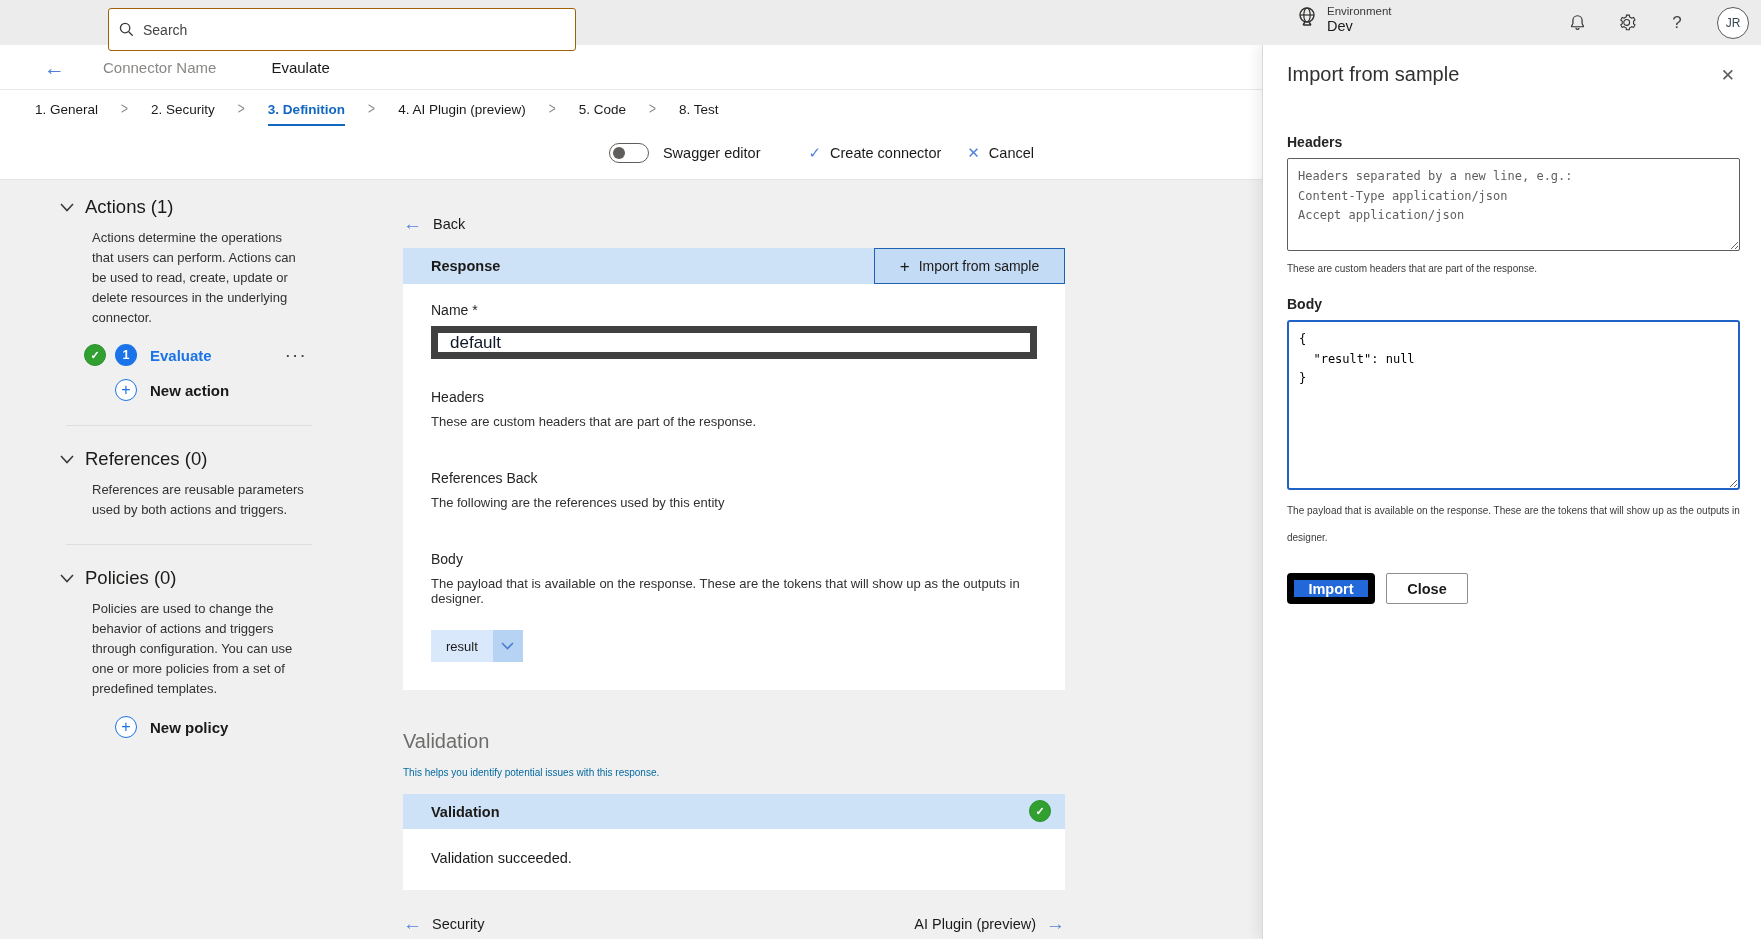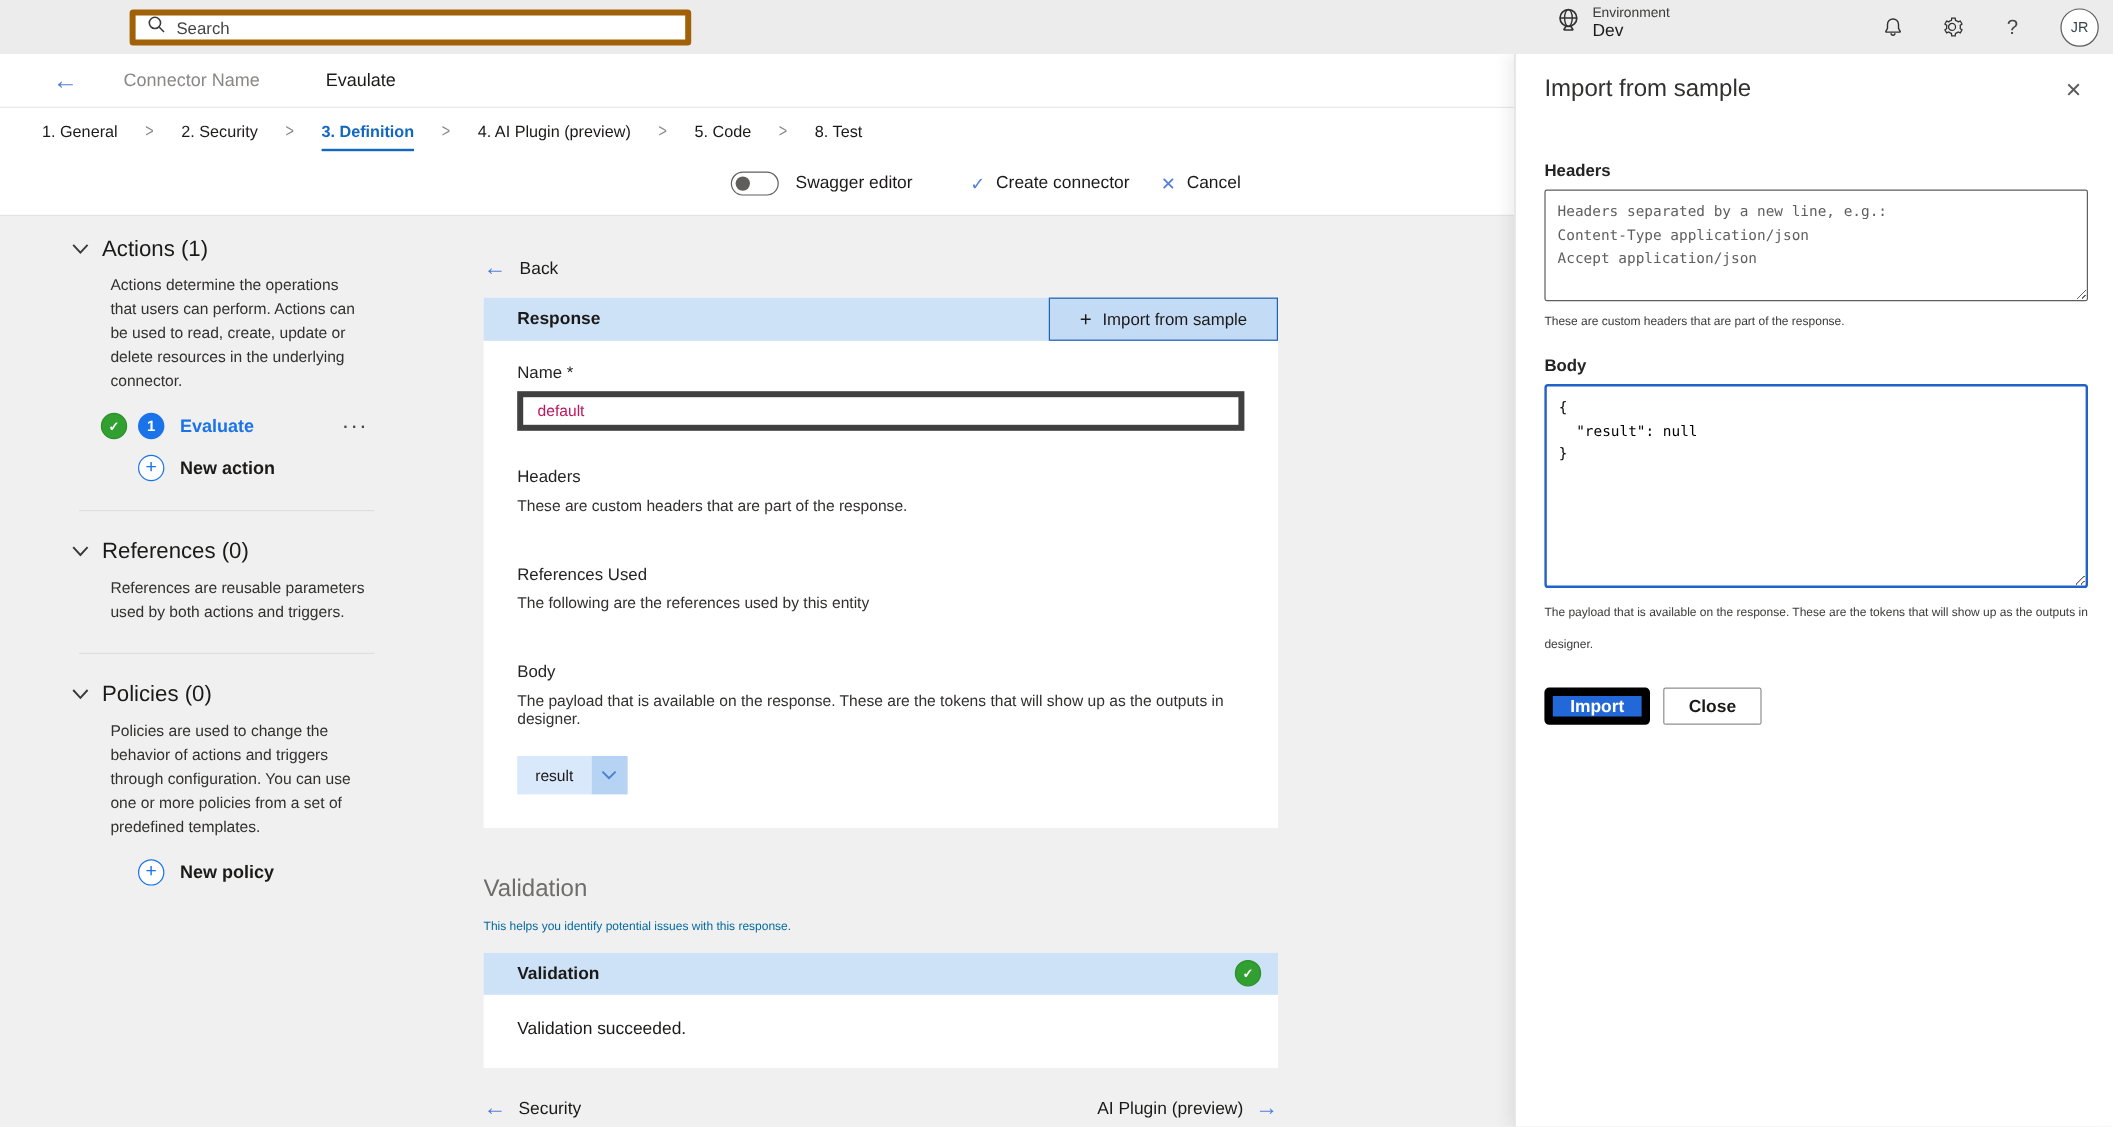--- a/index.html
+++ b/index.html
@@ -7,23 +7,23 @@
   body {
     position:relative;
     font-family:"Liberation Sans", sans-serif;
     background:#f0f0f0;
     color:#242424;
     overflow:hidden;
   }
   
   .topbar { position:absolute; top:0; left:0; width:1761px; height:45px; background:#ececec; z-index:30; }
   .search-box {
-    position:absolute; left:108px; top:8px; width:468px; height:30px;
-    background:#fff; border:5px solid #a16207; border-radius:3px;
-    display:flex; padding:0 10px; gap:9px;
+    position:absolute; left:108px; top:8px; width:468px; height:43px;
+    background:#fff; border:1px solid #a16207; border-radius:3px;
+    display:flex; align-items:center; padding:0 10px; gap:9px;
   }
   .search-box input {
     border:none; outline:none; flex:1; font-family:inherit; font-size:14px; color:#323130; background:transparent;
   }
   .search-box input::placeholder { color:#444; }
   .env { position:absolute; left:1296px; top:5px; display:flex; align-items:flex-start; gap:9px; cursor:pointer; }
   .env-label { font-size:11.5px; color:#3b3a39; }
   .env-name { font-size:14.5px; color:#1b1a19; margin-top:1px; }
   .topbar-actions { position:absolute; right:12px; top:0; height:45px; display:flex; align-items:center; gap:30px; }
   .tb-icon { width:20px; height:20px; display:flex; align-items:center; justify-content:center; color:#323130; cursor:pointer; }
@@ -72,22 +72,22 @@
   .import-sample-btn {
     position:absolute; right:0; top:0; height:36px; width:191px;
     background:#c4dbf5; border:1px solid #1e62b5;
     display:flex; align-items:center; justify-content:center; gap:9px;
     font-size:14px; color:#1b1a19; cursor:pointer;
   }
   .plus-glyph { font-size:17px; font-weight:400; color:#1b1a19; line-height:1; }
   .card-body { padding:18px 28px 28px 28px; }
   .field-label { font-size:14px; color:#242424; }
   .name-input {
-    margin-top:8px; width:100%; height:33px; border:5px solid #404040; background:#fff;
-    font-family:inherit; font-size:13px; color:#be185d; padding:0 12px; outline:none; display:block;
+    margin-top:8px; width:100%; height:33px; border:7px solid #404040; background:#fff;
+    font-family:inherit; font-size:17px; color:#0f172a; padding:0 12px; outline:none; display:block;
   }
   .sect { margin-top:30px; }
   .sect-help { margin-top:9px; font-size:13px; color:#323130; }
   .chip { display:flex; margin-top:24px; cursor:pointer; width:fit-content; }
   .chip-main { background:#d9e9fb; height:32px; display:flex; align-items:center; padding:0 15px; font-size:13px; color:#1b1a19; }
   .chip-dd { background:#b7d3f3; height:32px; width:30px; display:flex; align-items:center; justify-content:center; }
   .validation-title { margin-top:40px; font-size:20px; color:#6e6d6b; font-weight:400; }
   .validation-help { margin-top:14px; font-size:10px; color:#0369a1; }
   .vcard { margin-top:16px; background:#fff; }
   .vcard-head { height:35px; background:#cde2f7; display:flex; align-items:center; padding-left:28px; position:relative; }
@@ -279,21 +279,21 @@
     <div class="card-body">
       <div class="field-label">Name *</div>
       <input class="name-input" type="text" value="default" style="">
 
       <div class="sect">
         <div class="field-label">Headers</div>
         <div class="sect-help">These are custom headers that are part of the response.</div>
       </div>
 
       <div class="sect" style="margin-top:41px;">
-        <div class="field-label">References Used</div>
+        <div class="field-label">References Back</div>
         <div class="sect-help">The following are the references used by this entity</div>
       </div>
 
       <div class="sect" style="margin-top:41px;">
         <div class="field-label">Body</div>
         <div class="sect-help">The payload that is available on the response. These are the tokens that will show up as the outputs in designer.</div>
         <div class="chip">
           <span class="chip-main">result</span>
           <span class="chip-dd">
             <svg class="ic" width="13" height="8" viewBox="0 0 13 8">

